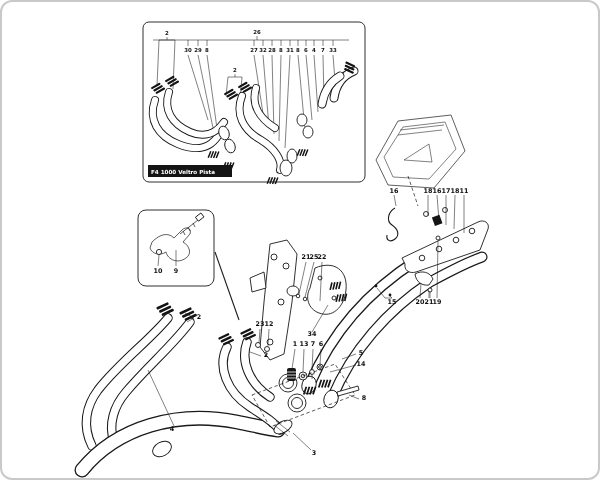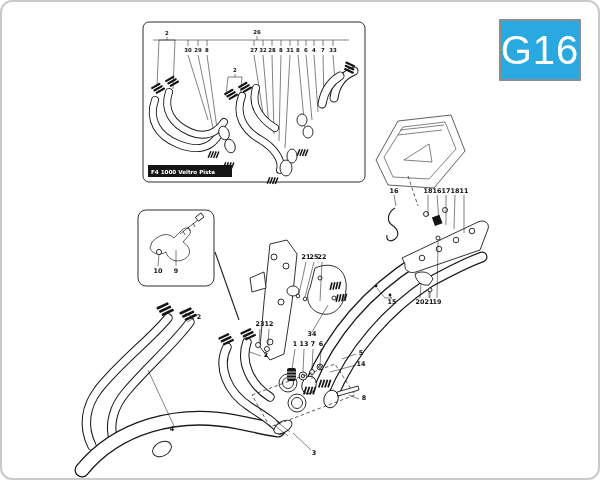--- a/index.html
+++ b/index.html
@@ -27,21 +27,20 @@
   .plbl{text-anchor:middle;fill:#111;}
   .plbl-s{font:bold 5.4px "DejaVu Sans",sans-serif;}
   .plbl-m{font:bold 6.4px "DejaVu Sans",sans-serif;}
   .cap{font:bold 5.6px "DejaVu Sans",sans-serif;fill:#fff;}
 </style>
 </head>
 <body>
 
 <div class="page">
 
-  <div class="badge" style="background: rgb(41, 169, 224);">G16</div>
 
   <svg class="art" width="600" height="480" viewBox="0 0 600 480">
     <defs>
       <g id="gask" fill="#141414">
         <rect x="-7" y="-6" width="13" height="2.6" rx="1"></rect>
         <rect x="-6" y="-2" width="13" height="2.6" rx="1"></rect>
         <rect x="-5" y="2" width="13" height="2.6" rx="1"></rect>
       </g>
       <path id="spr" d="M0,9 L6,0 M4,10 L10,1 M8,11 L14,2 M12,12 L18,3" stroke="#141414" stroke-width="2.3" fill="none"></path>
 

